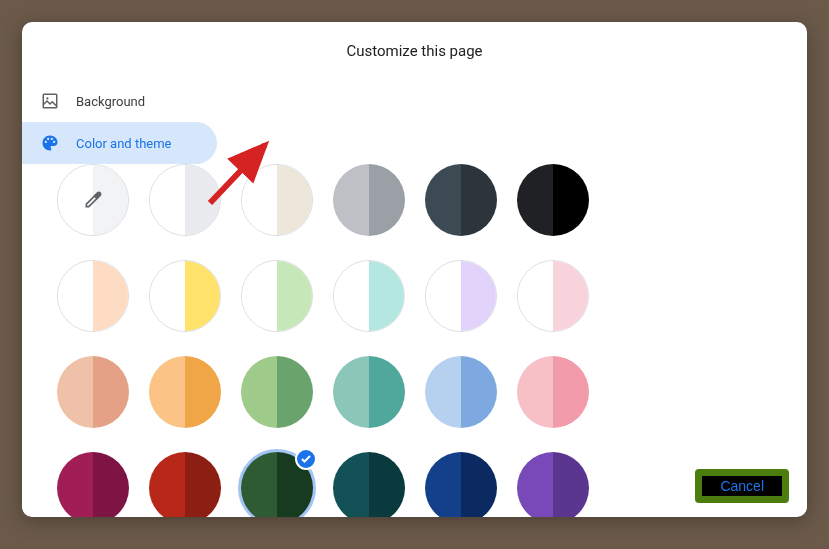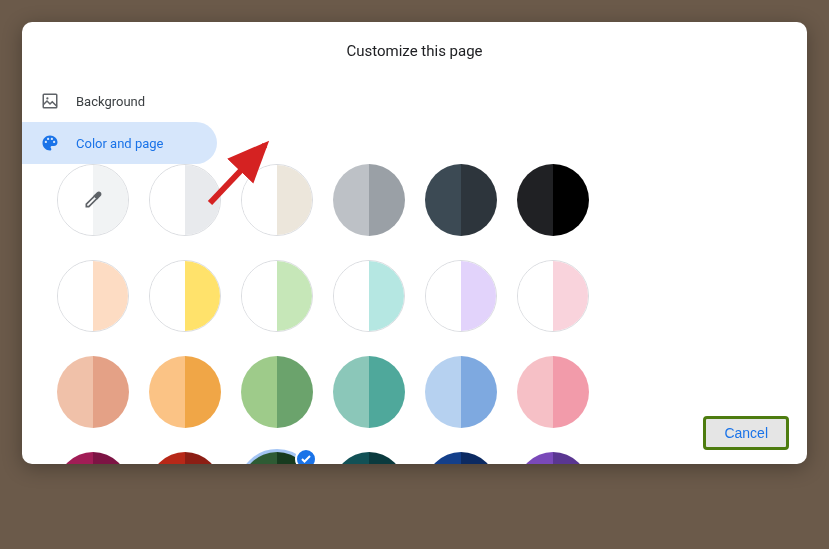--- a/index.html
+++ b/index.html
@@ -9,21 +9,21 @@
     width: 829px;
     height: 549px;
     overflow: hidden;
     position: relative;
   }
   .dialog {
     position: absolute;
     left: 22px;
     top: 22px;
     width: 785px;
-    height: 442px;
+    height: 495px;
     background: #fff;
     border-radius: 10px;
     box-shadow: 0 4px 20px rgba(0,0,0,0.3);
     overflow: hidden;
   }
   .title {
     text-align: center;
     font-size: 15px;
     color: #202124;
     padding: 20px 0 18px;
@@ -127,23 +127,23 @@
     padding: 0 18px;
     border-radius: 4px;
     font-size: 14px;
     font-weight: 500;
     cursor: pointer;
     display: inline-flex;
     align-items: center;
     justify-content: center;
   }
   .btn-cancel {
-    background: #e5e5e5;
+    background: #000000;
     color: #1a73e8;
-    border: 3px solid #4d7c0f;
+    border: 7px solid #4d7c0f;
   }
   .btn-done {
     background: #1a73e8;
     color: #fff;
     border: none;
   }
   .arrow {
     position: absolute;
     left: 200px;
     top: 133px;
@@ -170,21 +170,21 @@
         <span>Background</span>
       </div>
 
 
       <div class="side-item active">
         <span class="icon">
           <svg width="18" height="18" viewBox="0 0 24 24" fill="#1a73e8">
             <path d="M12 2C6.5 2 2 6.5 2 12s4.5 10 10 10c1 0 1.8-.8 1.8-1.8 0-.5-.2-.9-.5-1.2-.3-.3-.5-.7-.5-1.2 0-1 .8-1.8 1.8-1.8H17c3 0 5-2 5-5 0-5-4.5-9-10-9zM6.5 12c-.8 0-1.5-.7-1.5-1.5S5.7 9 6.5 9 8 9.7 8 10.5 7.3 12 6.5 12zm3-4C8.7 8 8 7.3 8 6.5S8.7 5 9.5 5s1.5.7 1.5 1.5S10.3 8 9.5 8zm5 0c-.8 0-1.5-.7-1.5-1.5S13.7 5 14.5 5s1.5.7 1.5 1.5S15.3 8 14.5 8zm3 4c-.8 0-1.5-.7-1.5-1.5S16.7 9 17.5 9s1.5.7 1.5 1.5-.7 1.5-1.5 1.5z"></path>
           </svg>
         </span>
-        <span>Color and page</span>
+        <span>Color and theme</span>
       </div>
     </div>
 
     <div class="palette-area">
       <div class="grid" id="grid">
           <div class="swatch bordered">
             <div class="half-l" style="background: rgb(255, 255, 255);"></div>
             <div class="half-r" style="background: rgb(241, 243, 244);"></div>
             <div class="pick-icon">
               <svg width="20" height="20" viewBox="0 0 24 24" fill="none" stroke="#5f6368" stroke-width="2">

